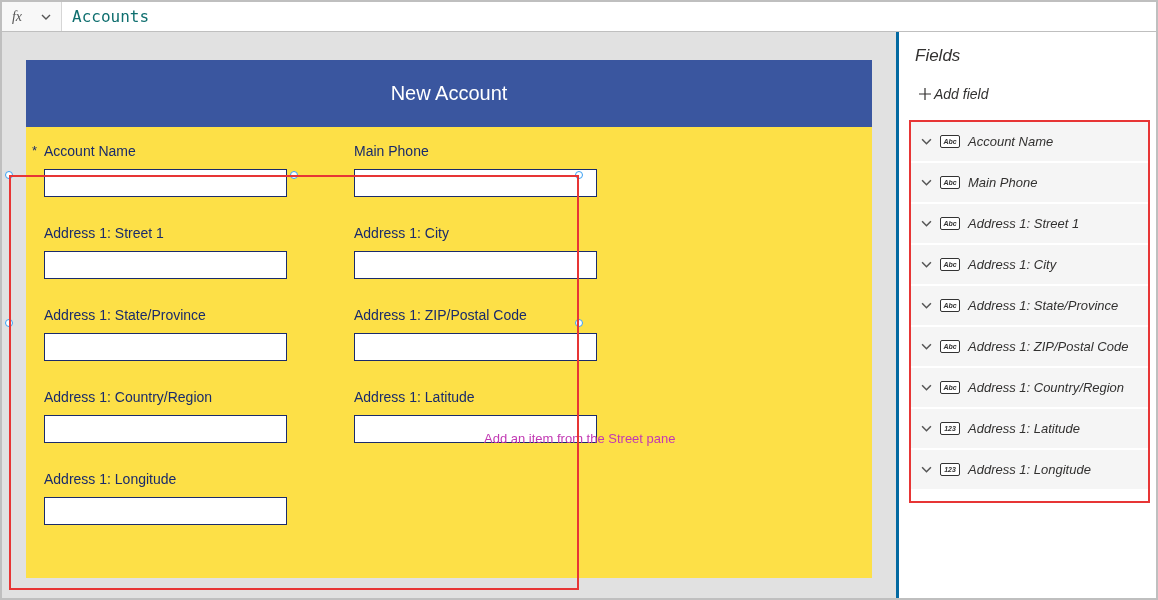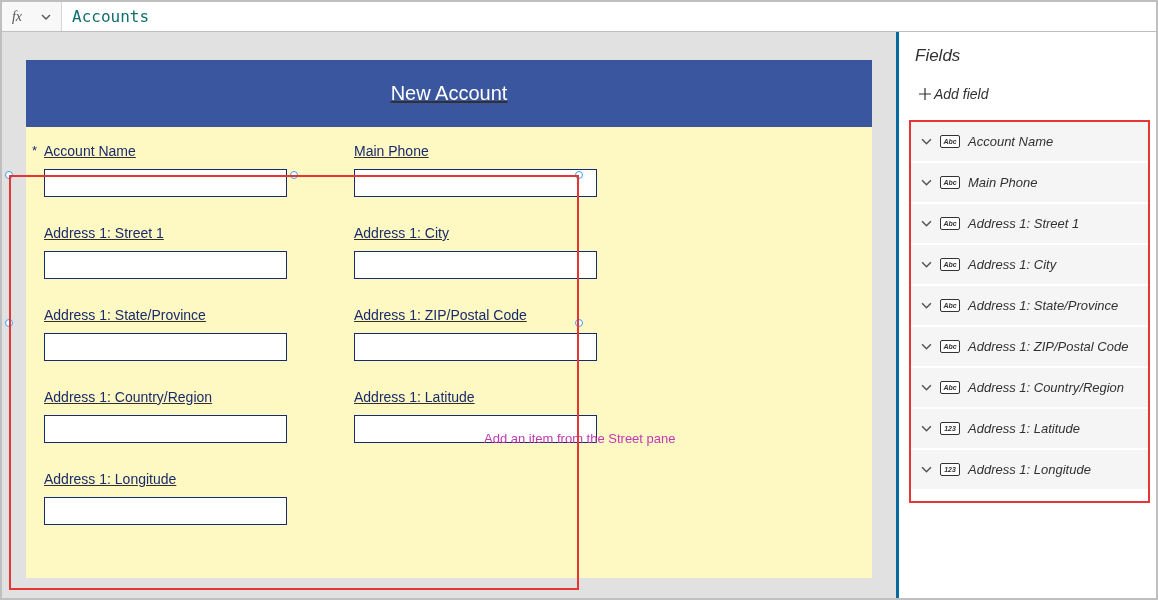--- a/index.html
+++ b/index.html
@@ -49,25 +49,24 @@
       display: flex;
       height: calc(100% - 30px);
     }
     .canvas {
       flex: 1;
       background: #e1e1e1;
       padding: 28px 24px 20px 24px;
       position: relative;
     }
     .canvas-inner {
-      background: #fef9c3;
+      background: #fde047;
       width: 100%;
       height: 100%;
       position: relative;
-      text-decoration: underline;
     }
     .form-header {
       background: #3a569f;
       color: #fff;
       font-size: 20px;
       font-weight: 400;
       text-align: center;
       padding: 22px 0;
     }
     .selection-box {

